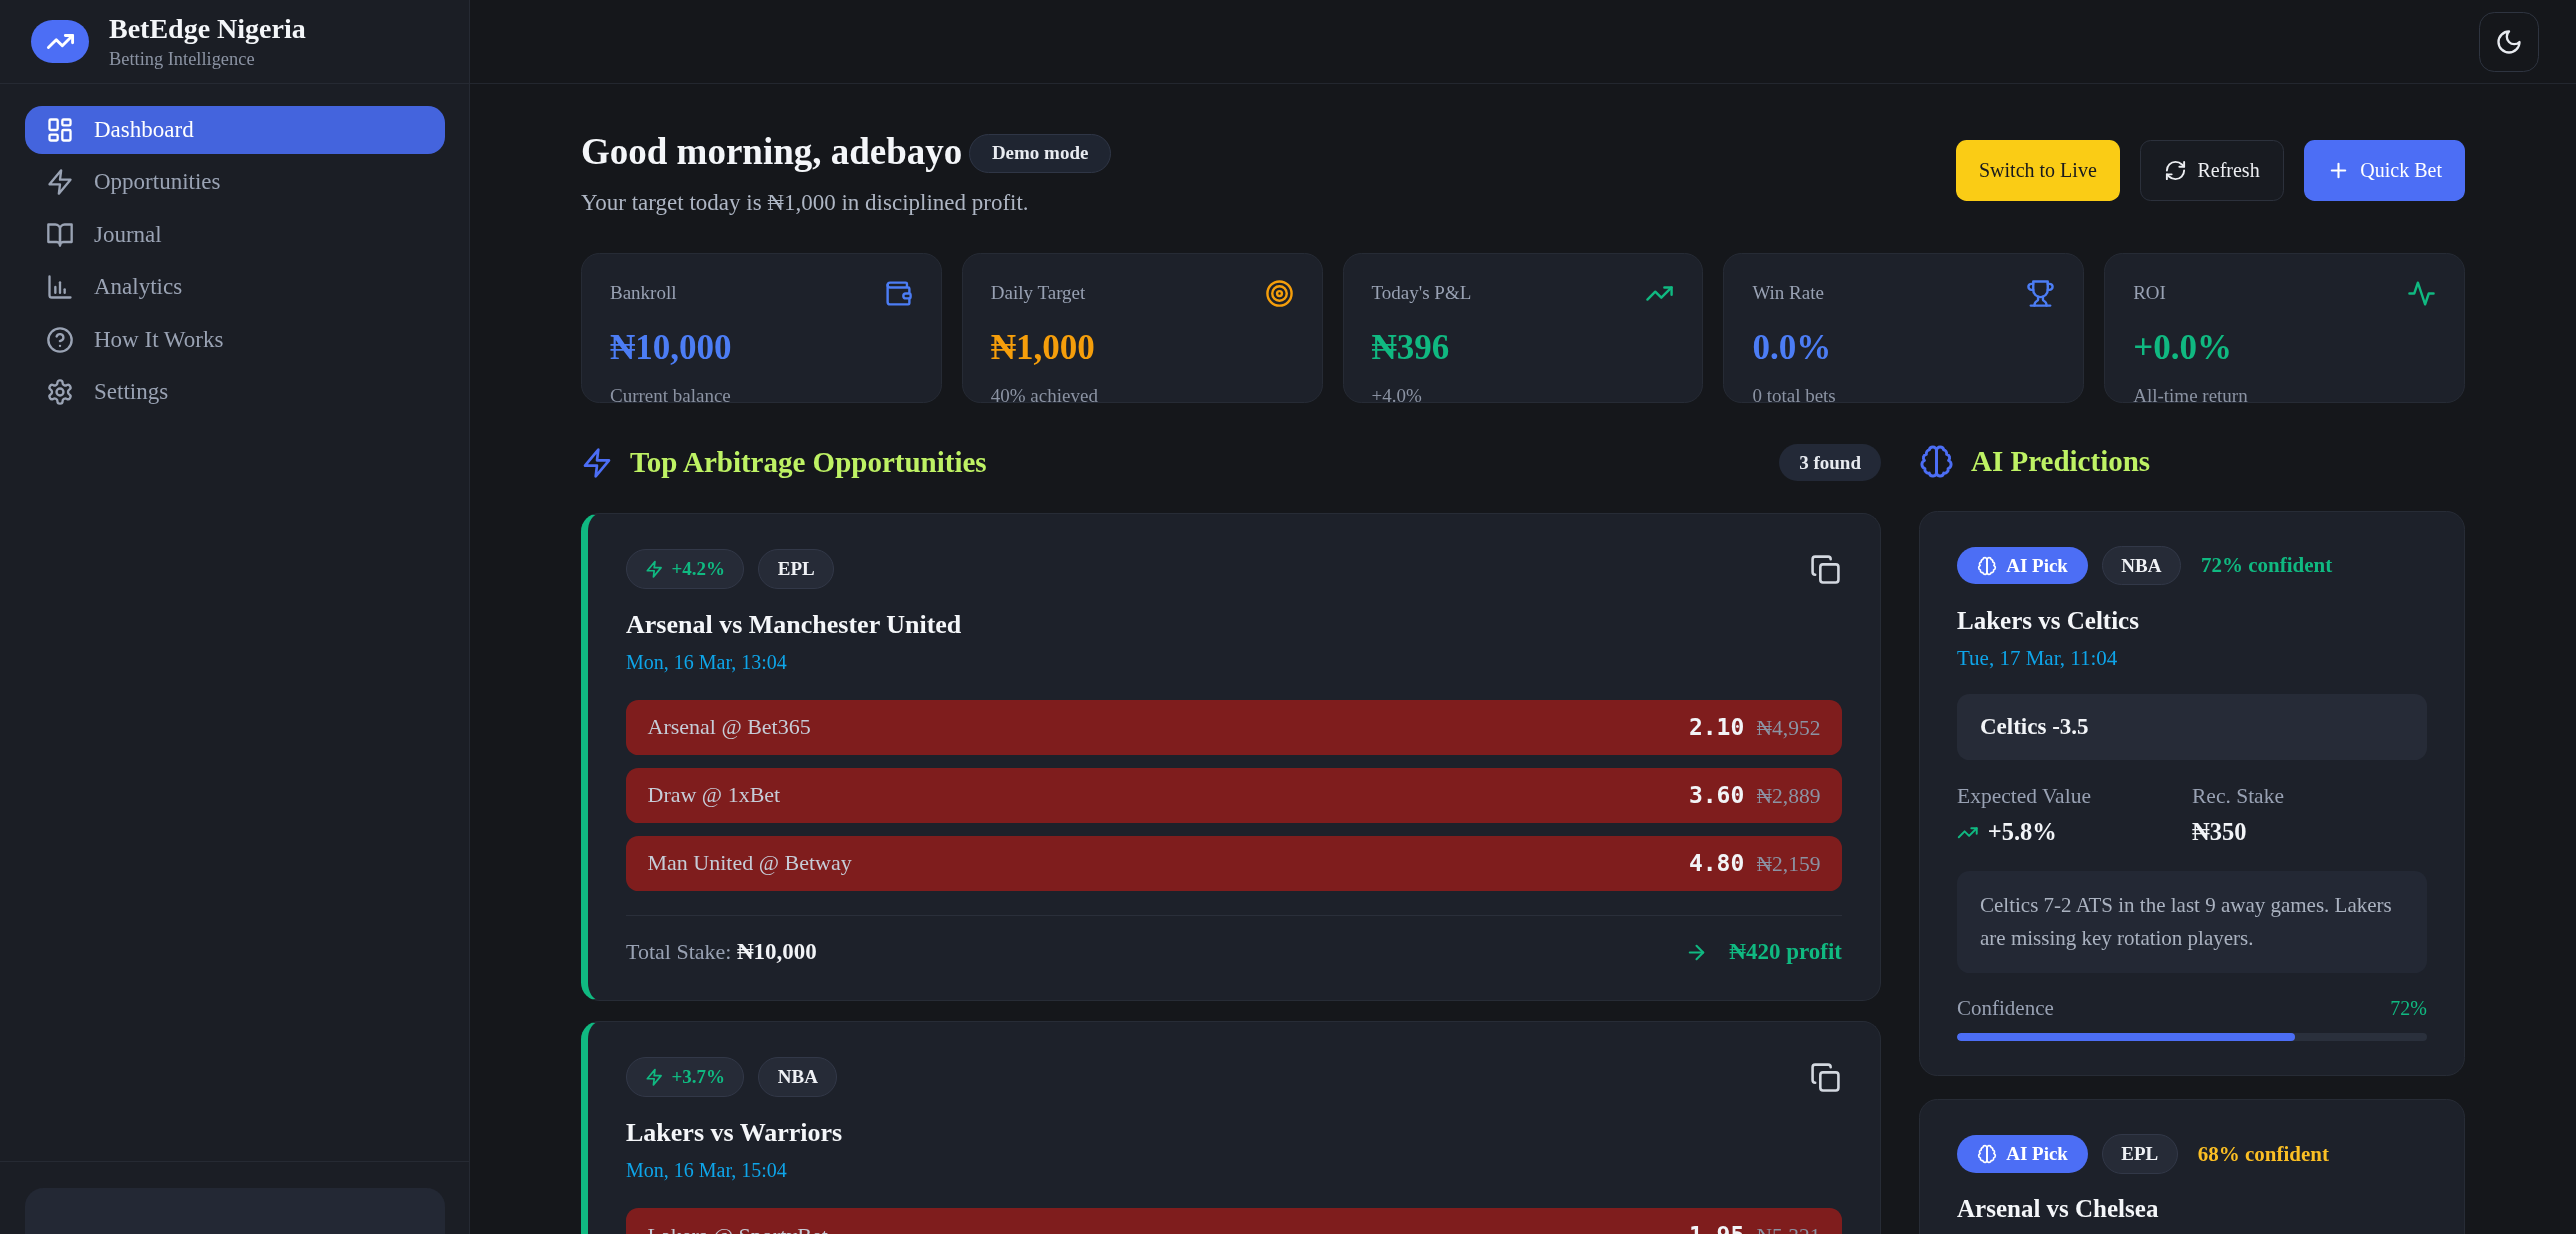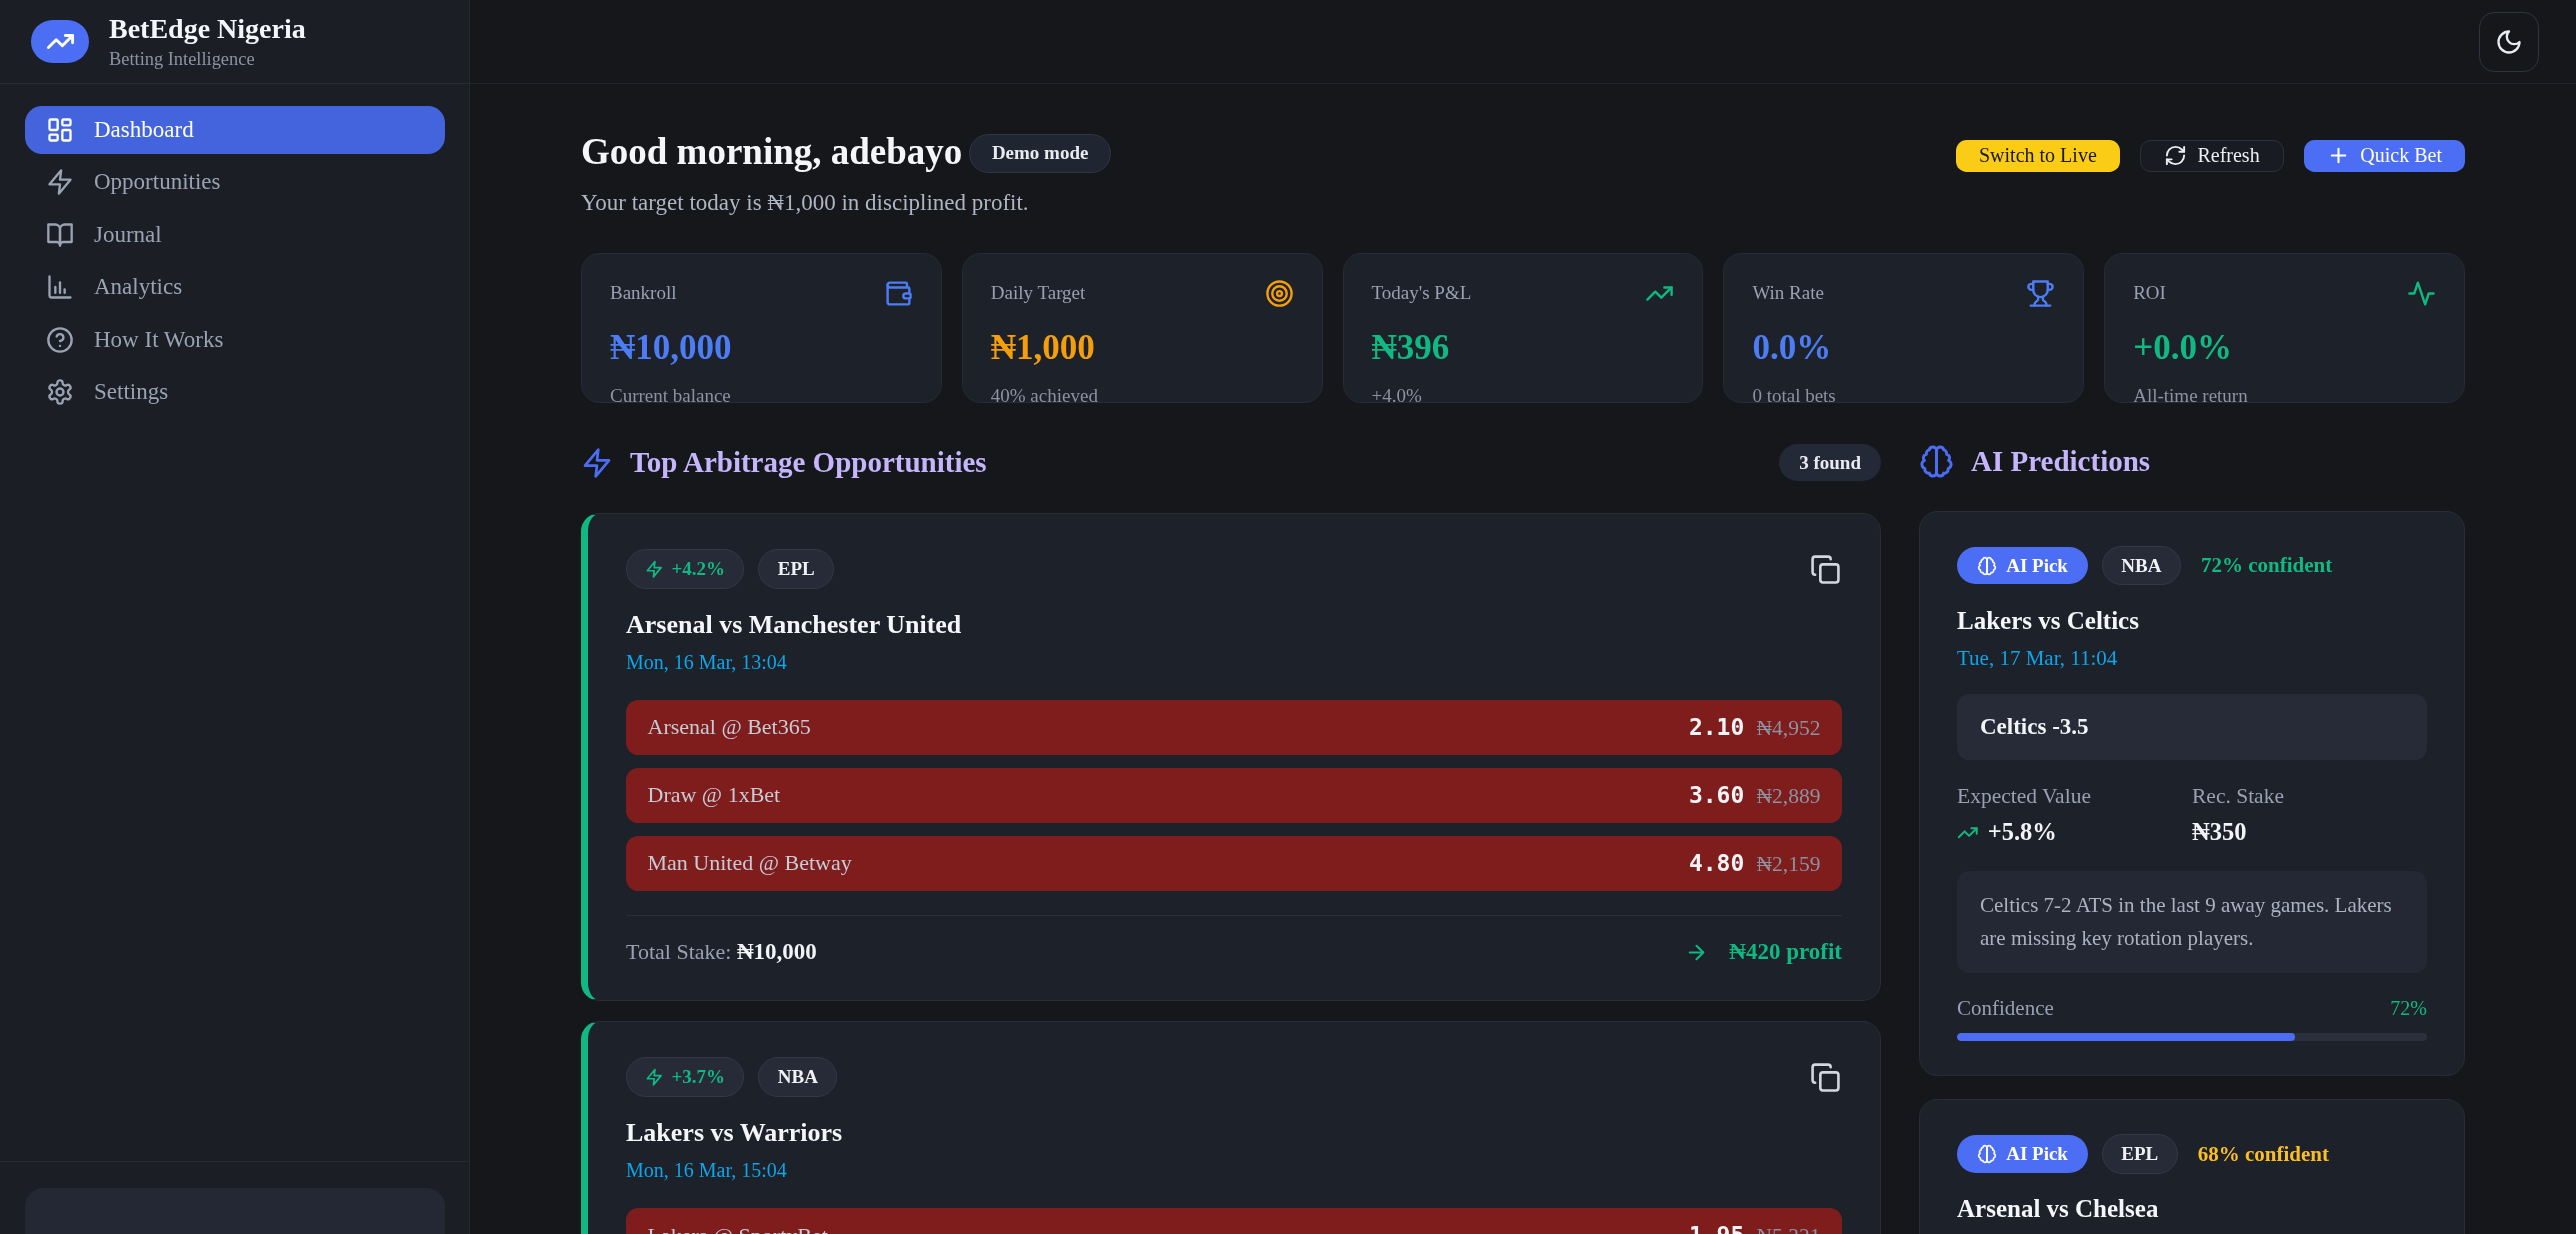--- a/index.html
+++ b/index.html
@@ -44,40 +44,40 @@
   .content { padding:34px 111px 0 111px; flex:1 1 auto; }
 
   .page-head { display:flex; justify-content:space-between; align-items:flex-start; }
   .greet-row { display:flex; align-items:flex-end; gap:7px;margin-top:12px; }
   h1.greeting { font-size:37px; font-weight:700; color:#f4f6f9; }
   .mode-badge { background:#1f2531; border:0.8px solid #2f3646; border-radius:766px;
     padding:7.7px 21.5px; font-size:19px; font-weight:700; color:#e8ebf0; }
   .subtitle { margin-top:17px; font-size:23px; color:#aeb6c4; }
   .head-actions { display:flex; gap:20px; margin-top:21.5px; }
   .btn { display:flex; align-items:center; gap:10.7px; border-radius:10.7px; font-size:20px;
-    padding:0 23px; height:32px; cursor:pointer; border:none;
+    padding:0 23px; height:61px; cursor:pointer; border:none;
     font-family:"Liberation Serif","DejaVu Serif",serif; }
   .btn-yellow { background:#facc15; color:#17191e; font-weight:400; }
   .btn-ghost { background:#181b21; color:#eceef2; border:1.5px solid #2c313c; }
   .btn-blue { background:#4c6ef5; color:#ffffff; }
 
   
   .stats-row { display:grid; grid-template-columns:repeat(5,1fr); gap:20px; margin-top:37px; }
   .stat-card { background:#1d212a; border:1.5px solid #262b35; border-radius:18.4px;
     padding:24.5px 28px; height:150px; }
   .stat-top { display:flex; justify-content:space-between; align-items:center; }
   .stat-label { font-size:19px; color:#98a1b3; }
   .stat-icon { width:29px; height:29px; display:flex; }
   .stat-value { font-size:35px; font-weight:700; margin-top:20px; }
   .stat-sub { font-size:19px; color:#8b93a3; margin-top:17px; }
 
   
   .columns { display:grid; grid-template-columns:1300px 1fr; gap:38px; margin-top:41px; }
   .section-head { display:flex; align-items:center; gap:17px; margin-bottom:32px; }
-  .section-title { font-size:29px; font-weight:700; color:#c4b5fd; }
+  .section-title { font-size:29px; font-weight:700; color:#bef264; }
   .section-head .spacer { flex:1; }
   .count-badge { background:#232937; border-radius:766px; padding:7.7px 20px;
     font-size:19px; font-weight:700; color:#e8ebf0; }
   .sicon { display:flex; color:#4c6ef5; }
 
   
   .arb-card { background:#1d212a; border:1.5px solid #272c36; border-left:7px solid #10b981;
     border-radius:18.4px; padding:35px 38px; margin-bottom:20px; }
   .badge-row { display:flex; align-items:center; gap:14px; }
   .edge-badge { display:flex; align-items:center; gap:7.7px; background:#262b37; border:0.8px solid #323848;

